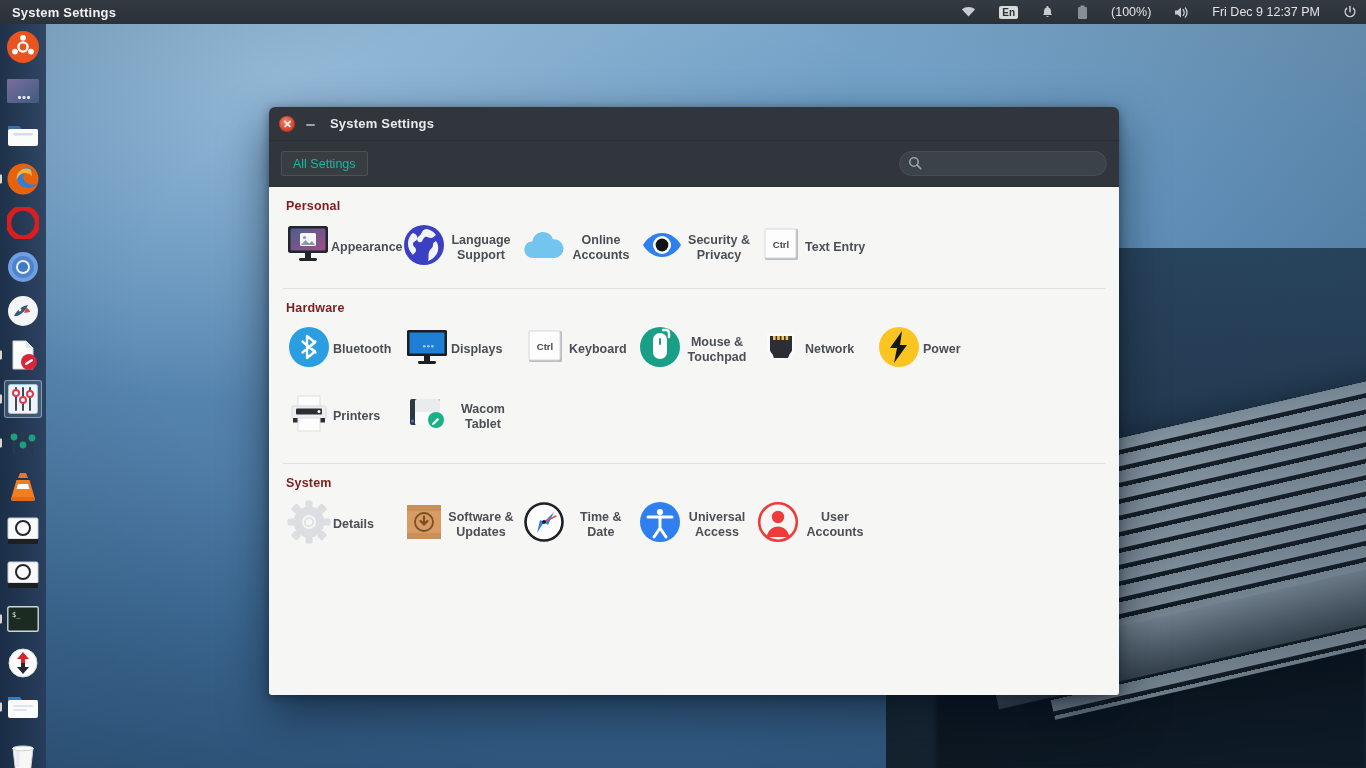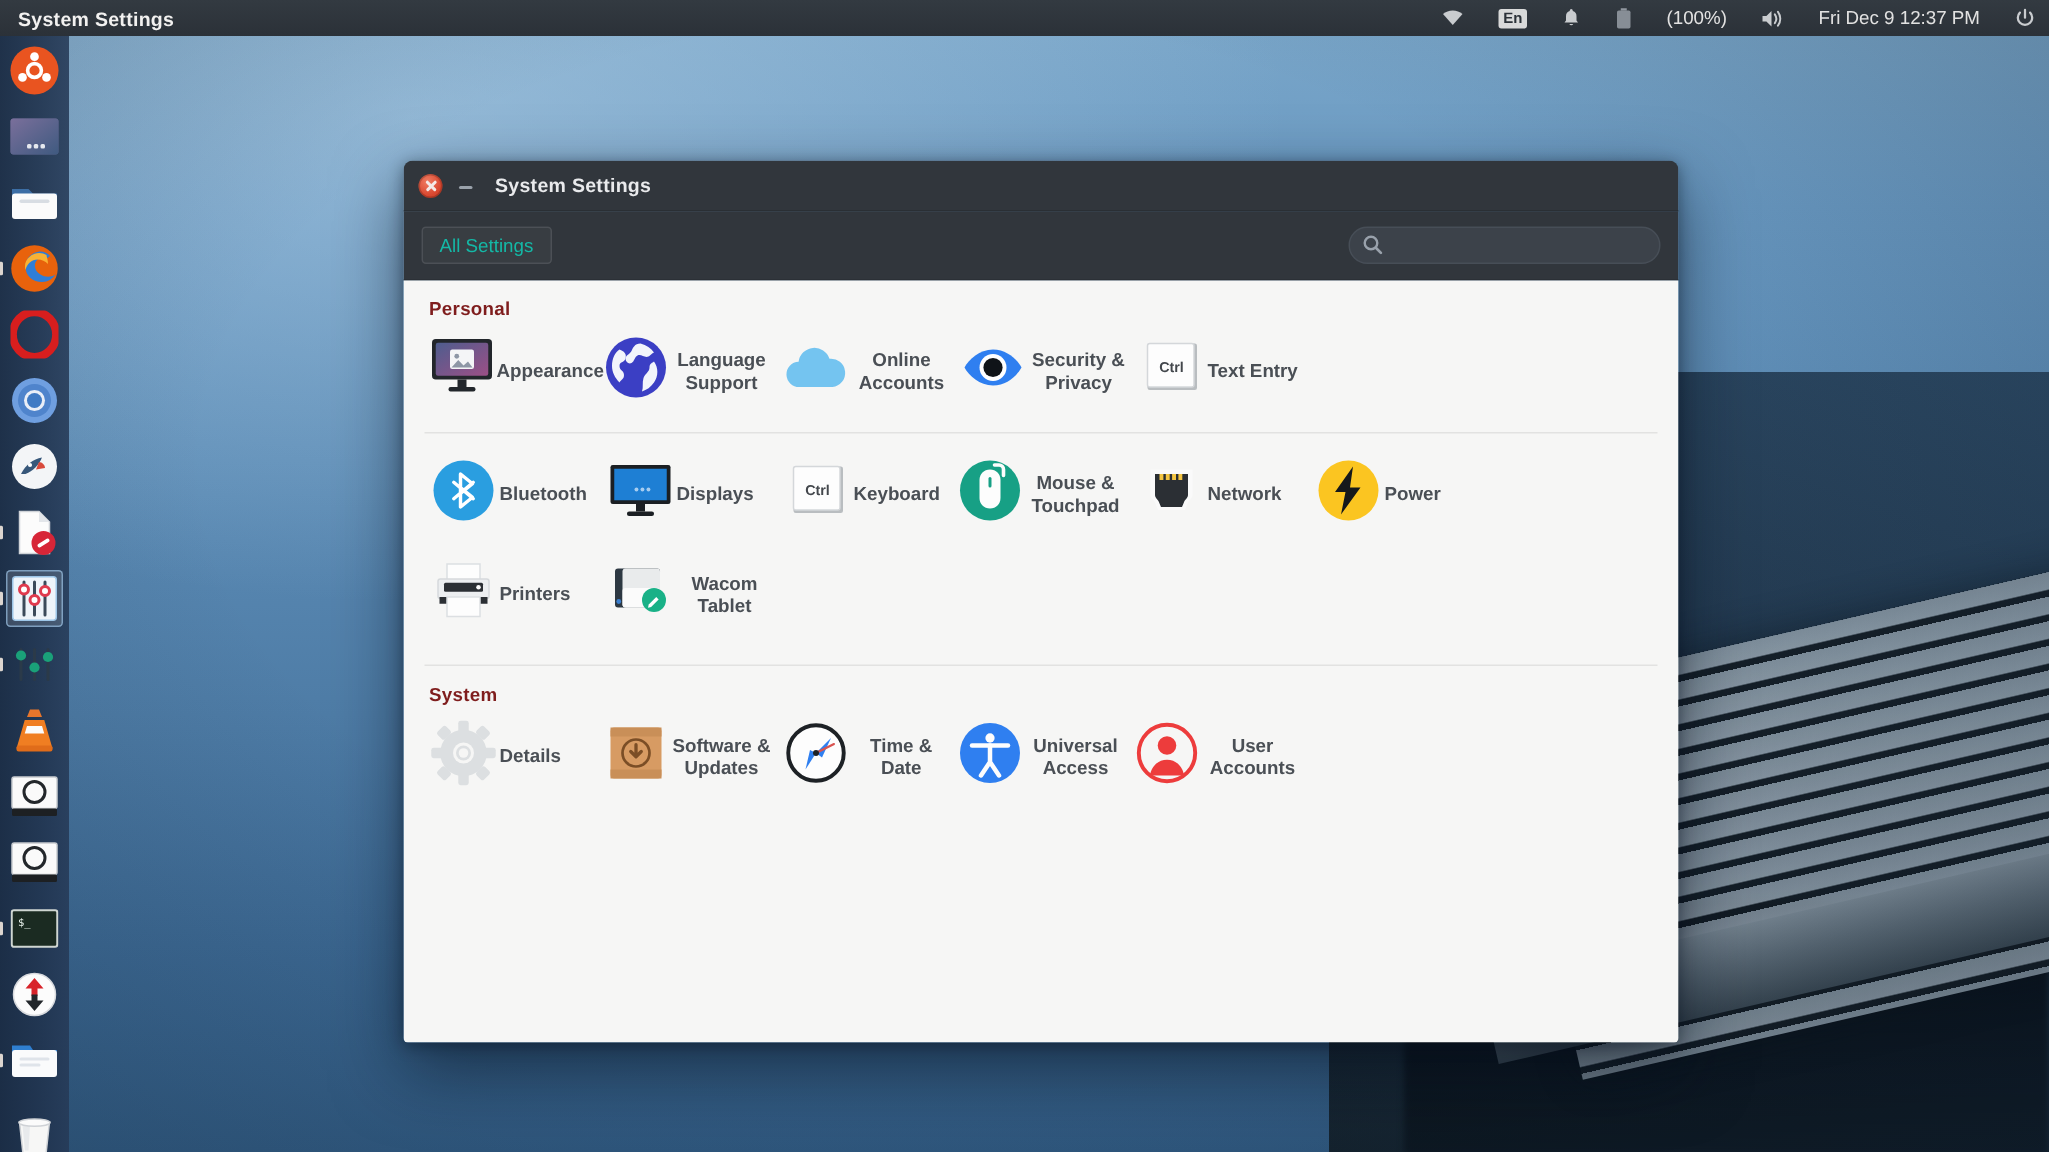--- a/index.html
+++ b/index.html
@@ -486,20 +486,21 @@
               <text x="21" y="24" text-anchor="middle" font-family="Liberation Sans, sans-serif" font-size="9.5" font-weight="bold" fill="#43474c">Ctrl</text>
             </svg>
           </div>
           <div class="cell-label">Text Entry</div>
         </div>
 
       </div>
     </div>
 
     <div class="section tall">
+      <div class="section-title">Hardware</div>
       <div class="grid">
 
         <div class="cell">
           <div class="icon-box">
             <svg width="42" height="42" viewBox="0 0 42 42">
               <circle cx="21" cy="21" r="20" fill="#2a9ee0"></circle>
               <path d="M19 10l8 6.5-8 6.5V10zM19 19l8 6.5-8 6.5V19zM14.5 15.5l13 11M14.5 26.5l13-11" stroke="#fff" stroke-width="2.3" fill="none" stroke-linejoin="round" stroke-linecap="round"></path>
             </svg>
           </div>
           <div class="cell-label">Bluetooth</div>

